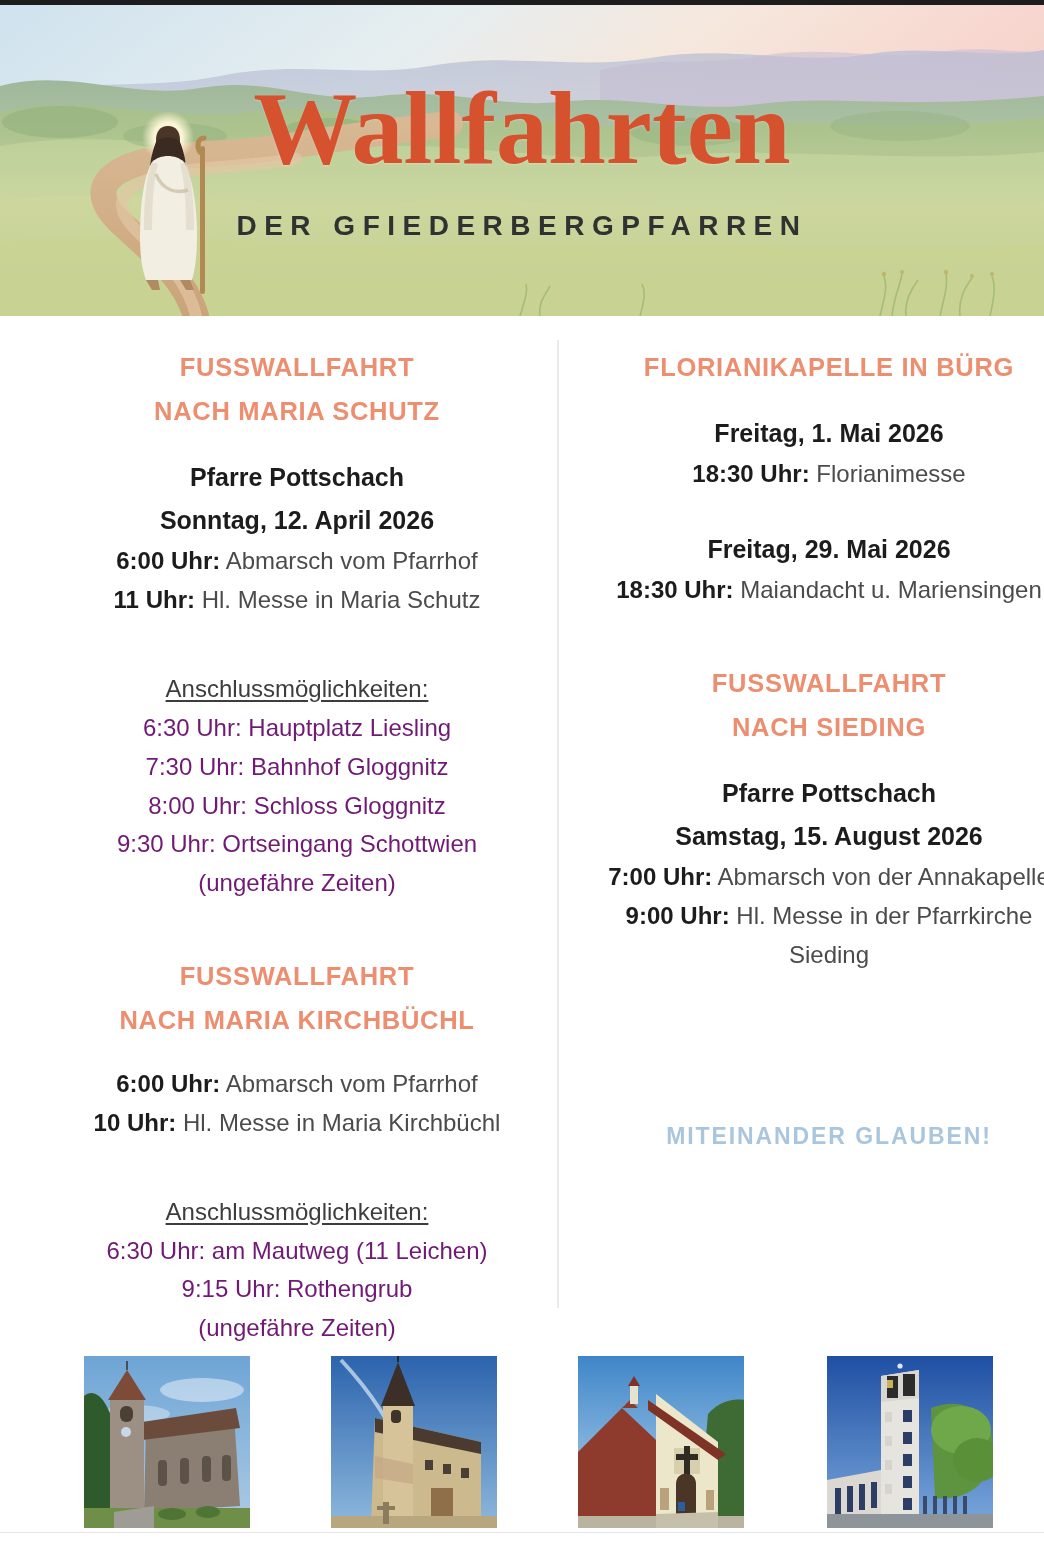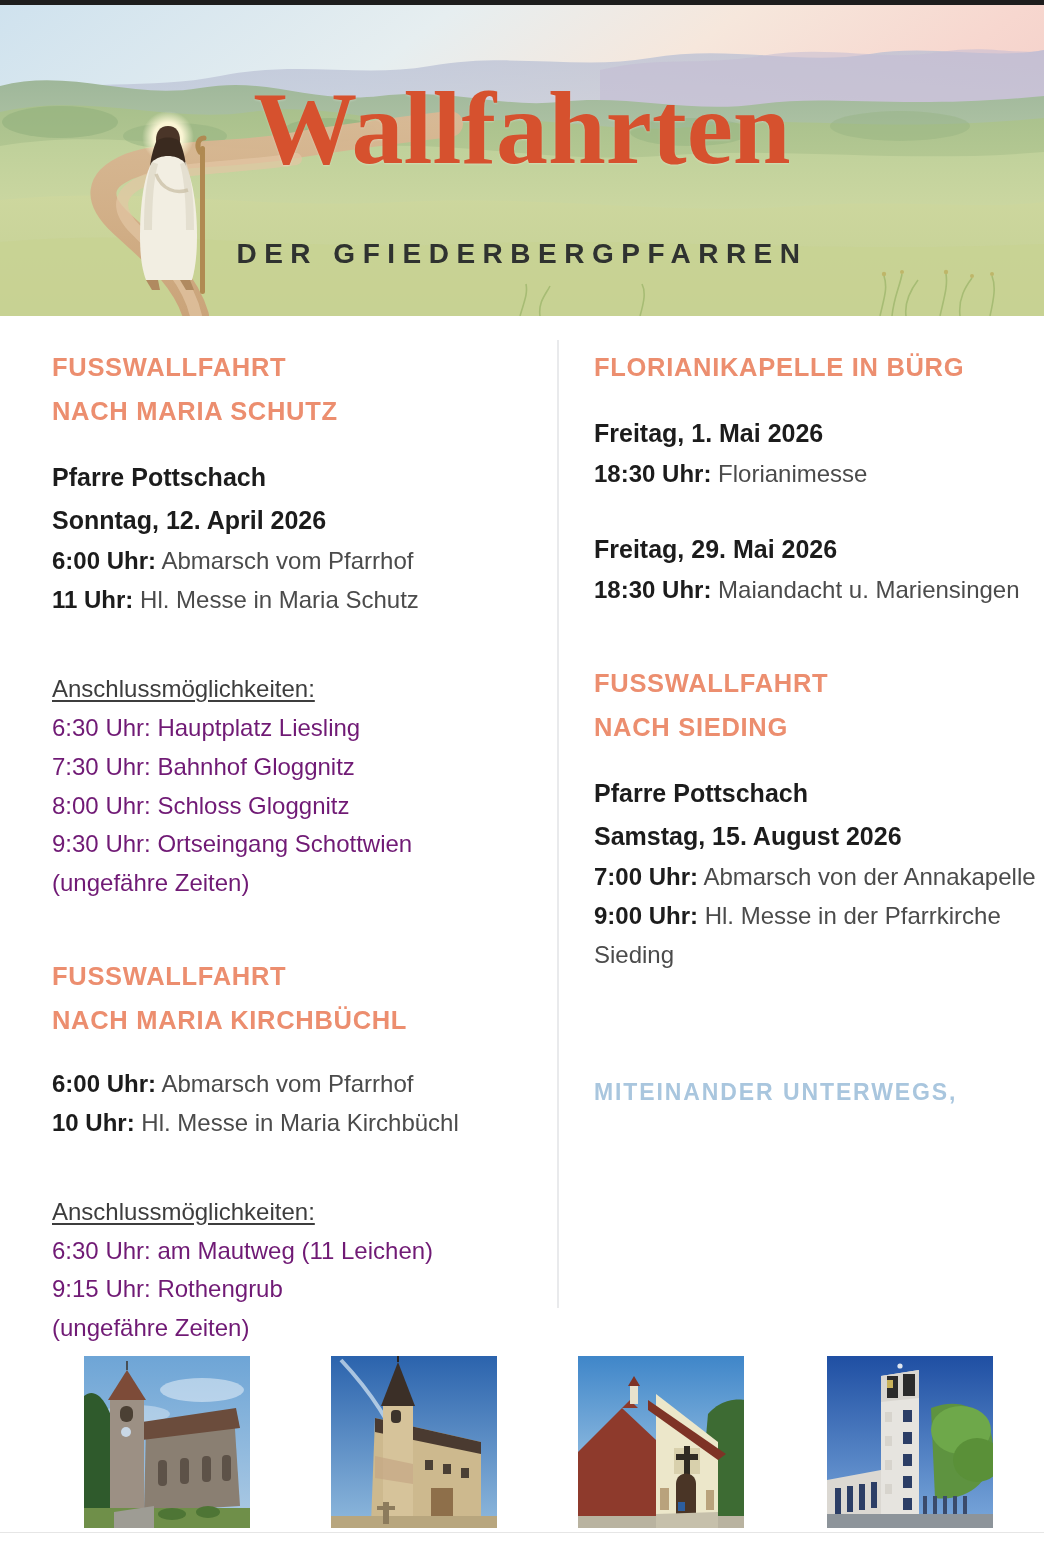--- a/index.html
+++ b/index.html
@@ -20,25 +20,25 @@
 
   .hero-title {
     position:absolute; left:0; top:72px; width:1044px; text-align:center;
     font-family:"Liberation Serif", serif; font-weight:700;
     font-size:104px; line-height:1.0; color:#d6512e; letter-spacing:0px;
     z-index:12; text-shadow:0 1px 2px rgba(255,255,255,.25);
   }
   .hero-sub {
     position:absolute; left:0; top:206px; width:1044px; text-align:center;
     font-family:"Liberation Sans", sans-serif; font-weight:700;
-    font-size:28px; color:#2f3230; letter-spacing:7.5px; z-index:12;margin-top:28px;
+    font-size:28px; color:#2f3230; letter-spacing:7.5px; z-index:12;
   }
 
   
-  .content { position:absolute; top:316px; left:0; width:840px; height:1040px; }
+  .content { position:absolute; top:316px; left:0; width:840px; height:1040px;text-align:center; }
 
   .divider { position:absolute; left:557px; top:24px; width:2px; height:968px; background:#e9eaec; }
 
   .col { position:absolute; top:30px; }
   .col-left  { left:52px;  width:490px; }
   .col-right { left:594px; width:470px; }
 
   .sec { margin-bottom:0; }
 
   h2.kicker {
@@ -280,21 +280,22 @@
         <b>7:00 Uhr:</b><span> Abmarsch von der Annakapelle</span>
       </div>
       <div class="time-line wrap-line">
         <b>9:00 Uhr:</b><span> Hl. Messe in der Pfarrkirche Sieding</span>
       </div>
     </div>
 
     <div class="gap-xl"></div>
 
     <div class="tagline">
-      <span>MITEINANDER UNTERWEGS,</span><br>
+      <br>
+      <span>MITEINANDER GLAUBEN!</span>
     </div>
   </section>
 </main>
 
 <div class="photos">
 
   <figure class="photo">
     <svg viewBox="0 0 166 172" preserveAspectRatio="none">
       <defs>
           <linearGradient id="sky1" x1="0" y1="0" x2="0" y2="1">

